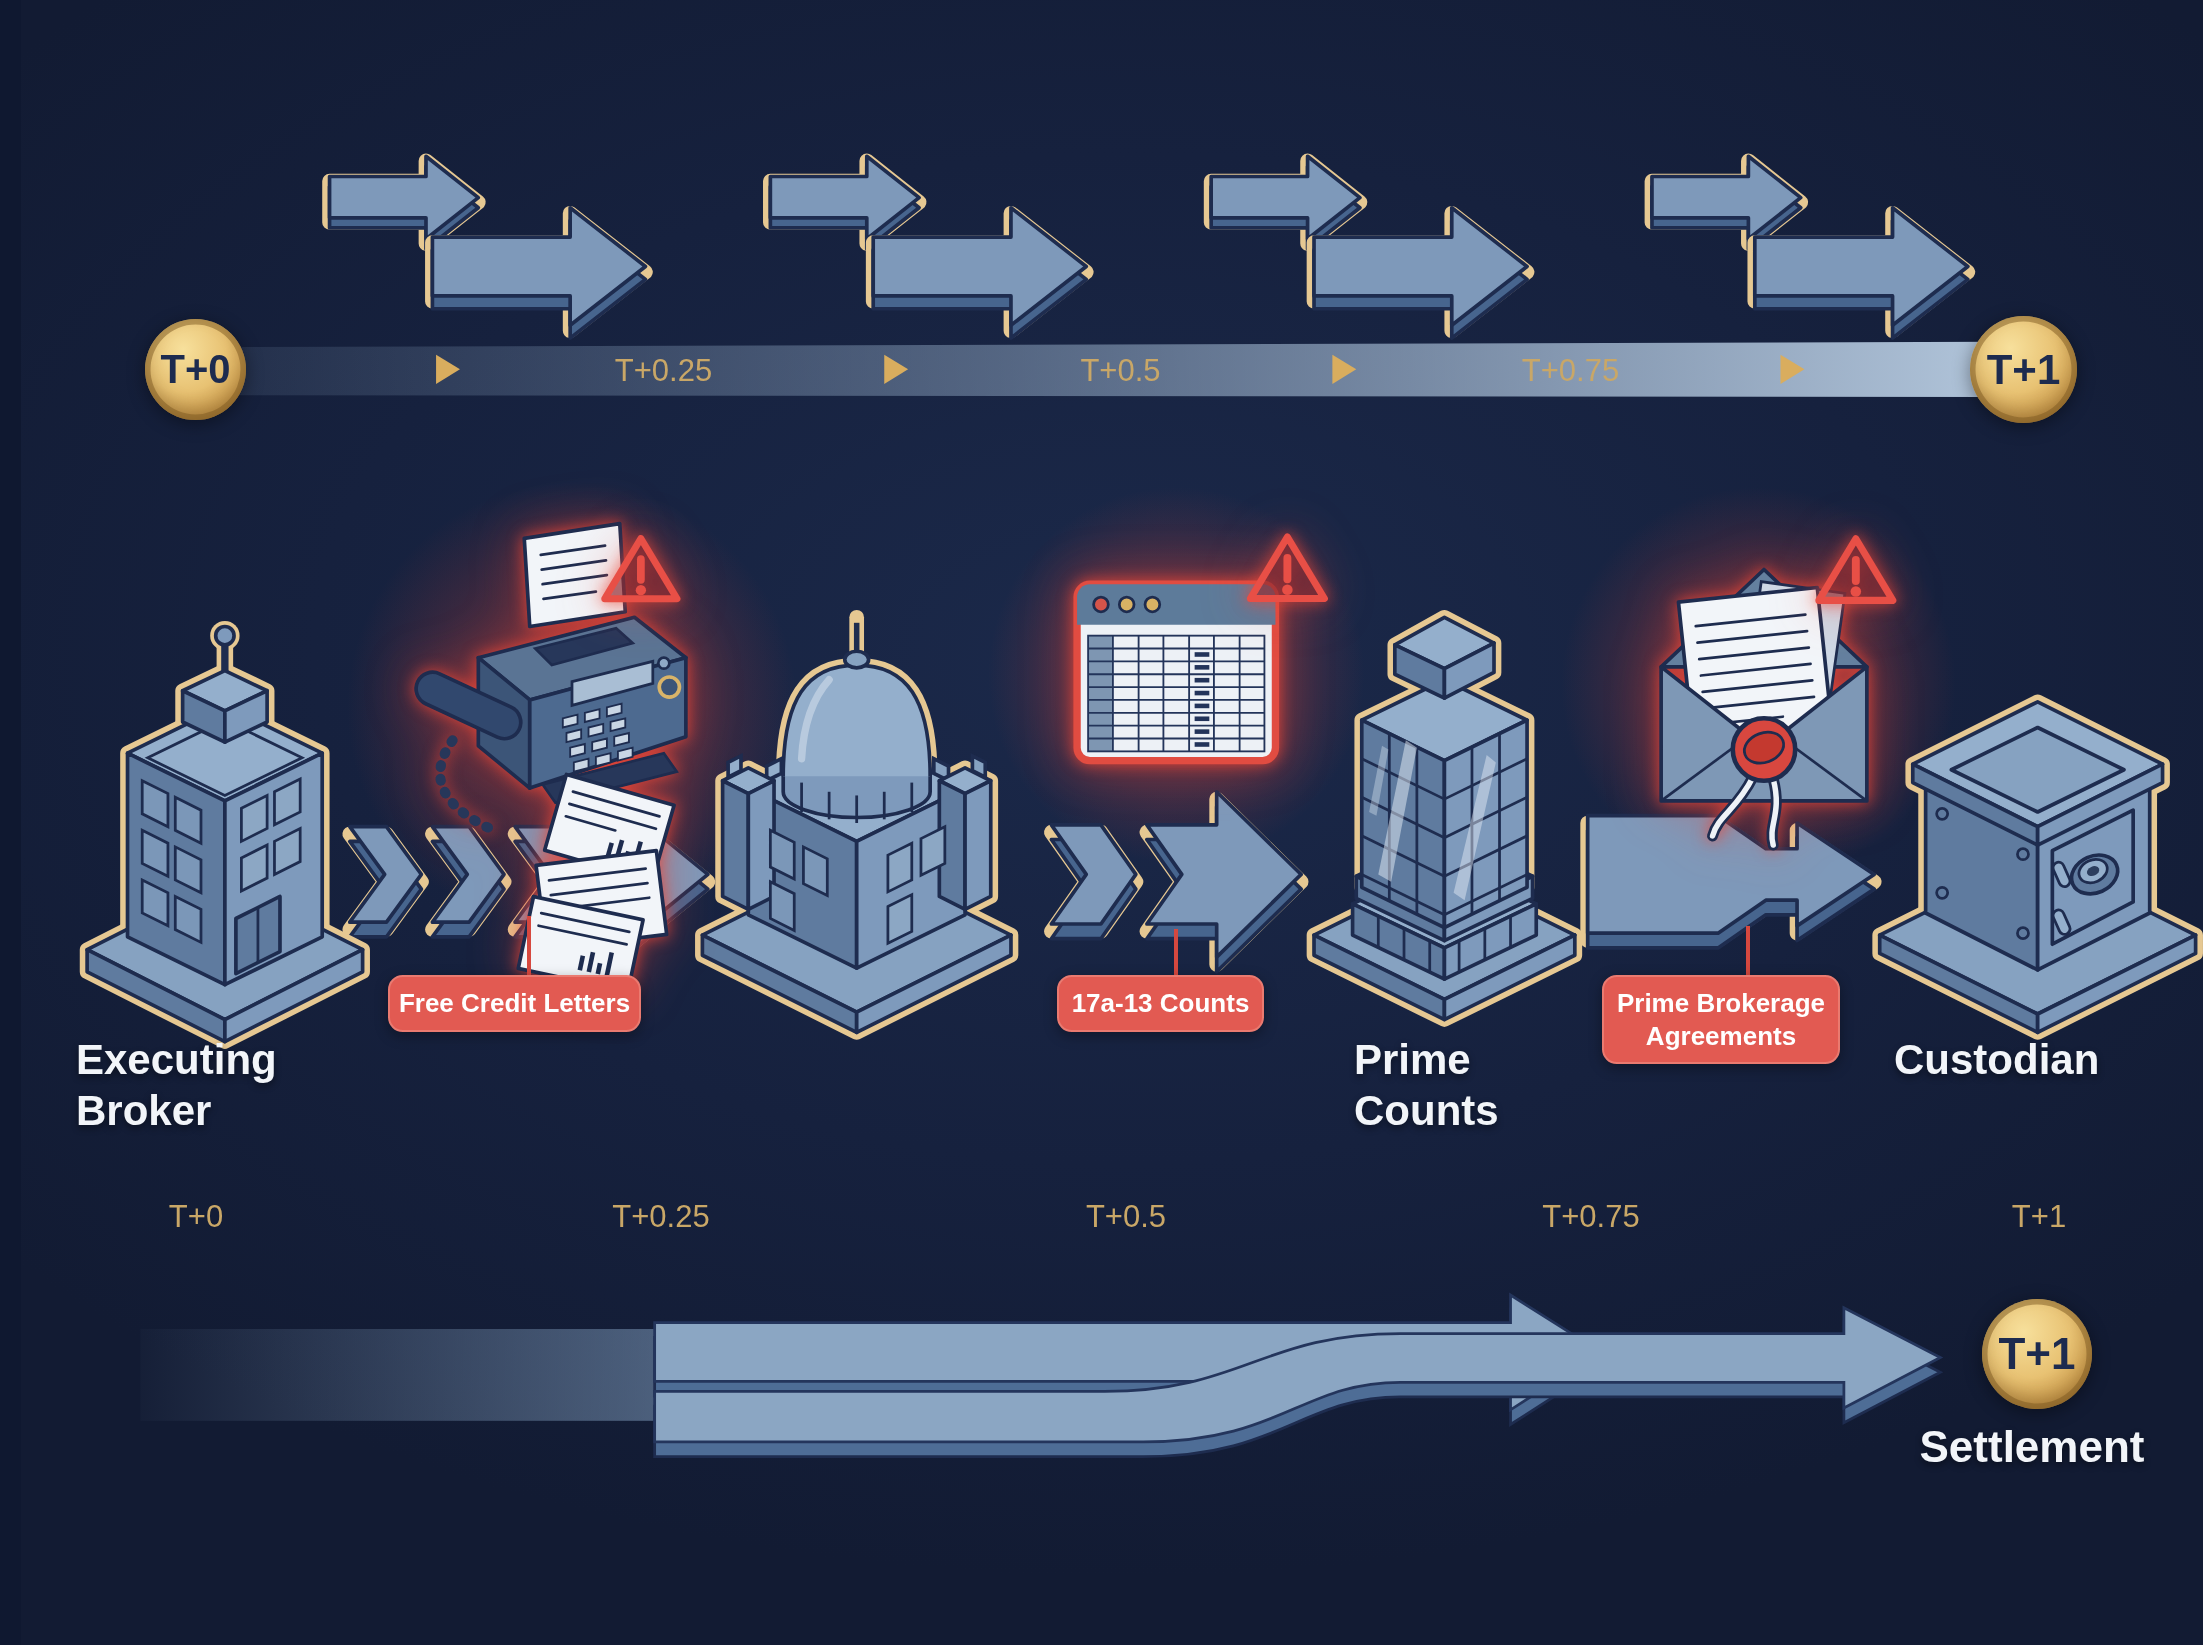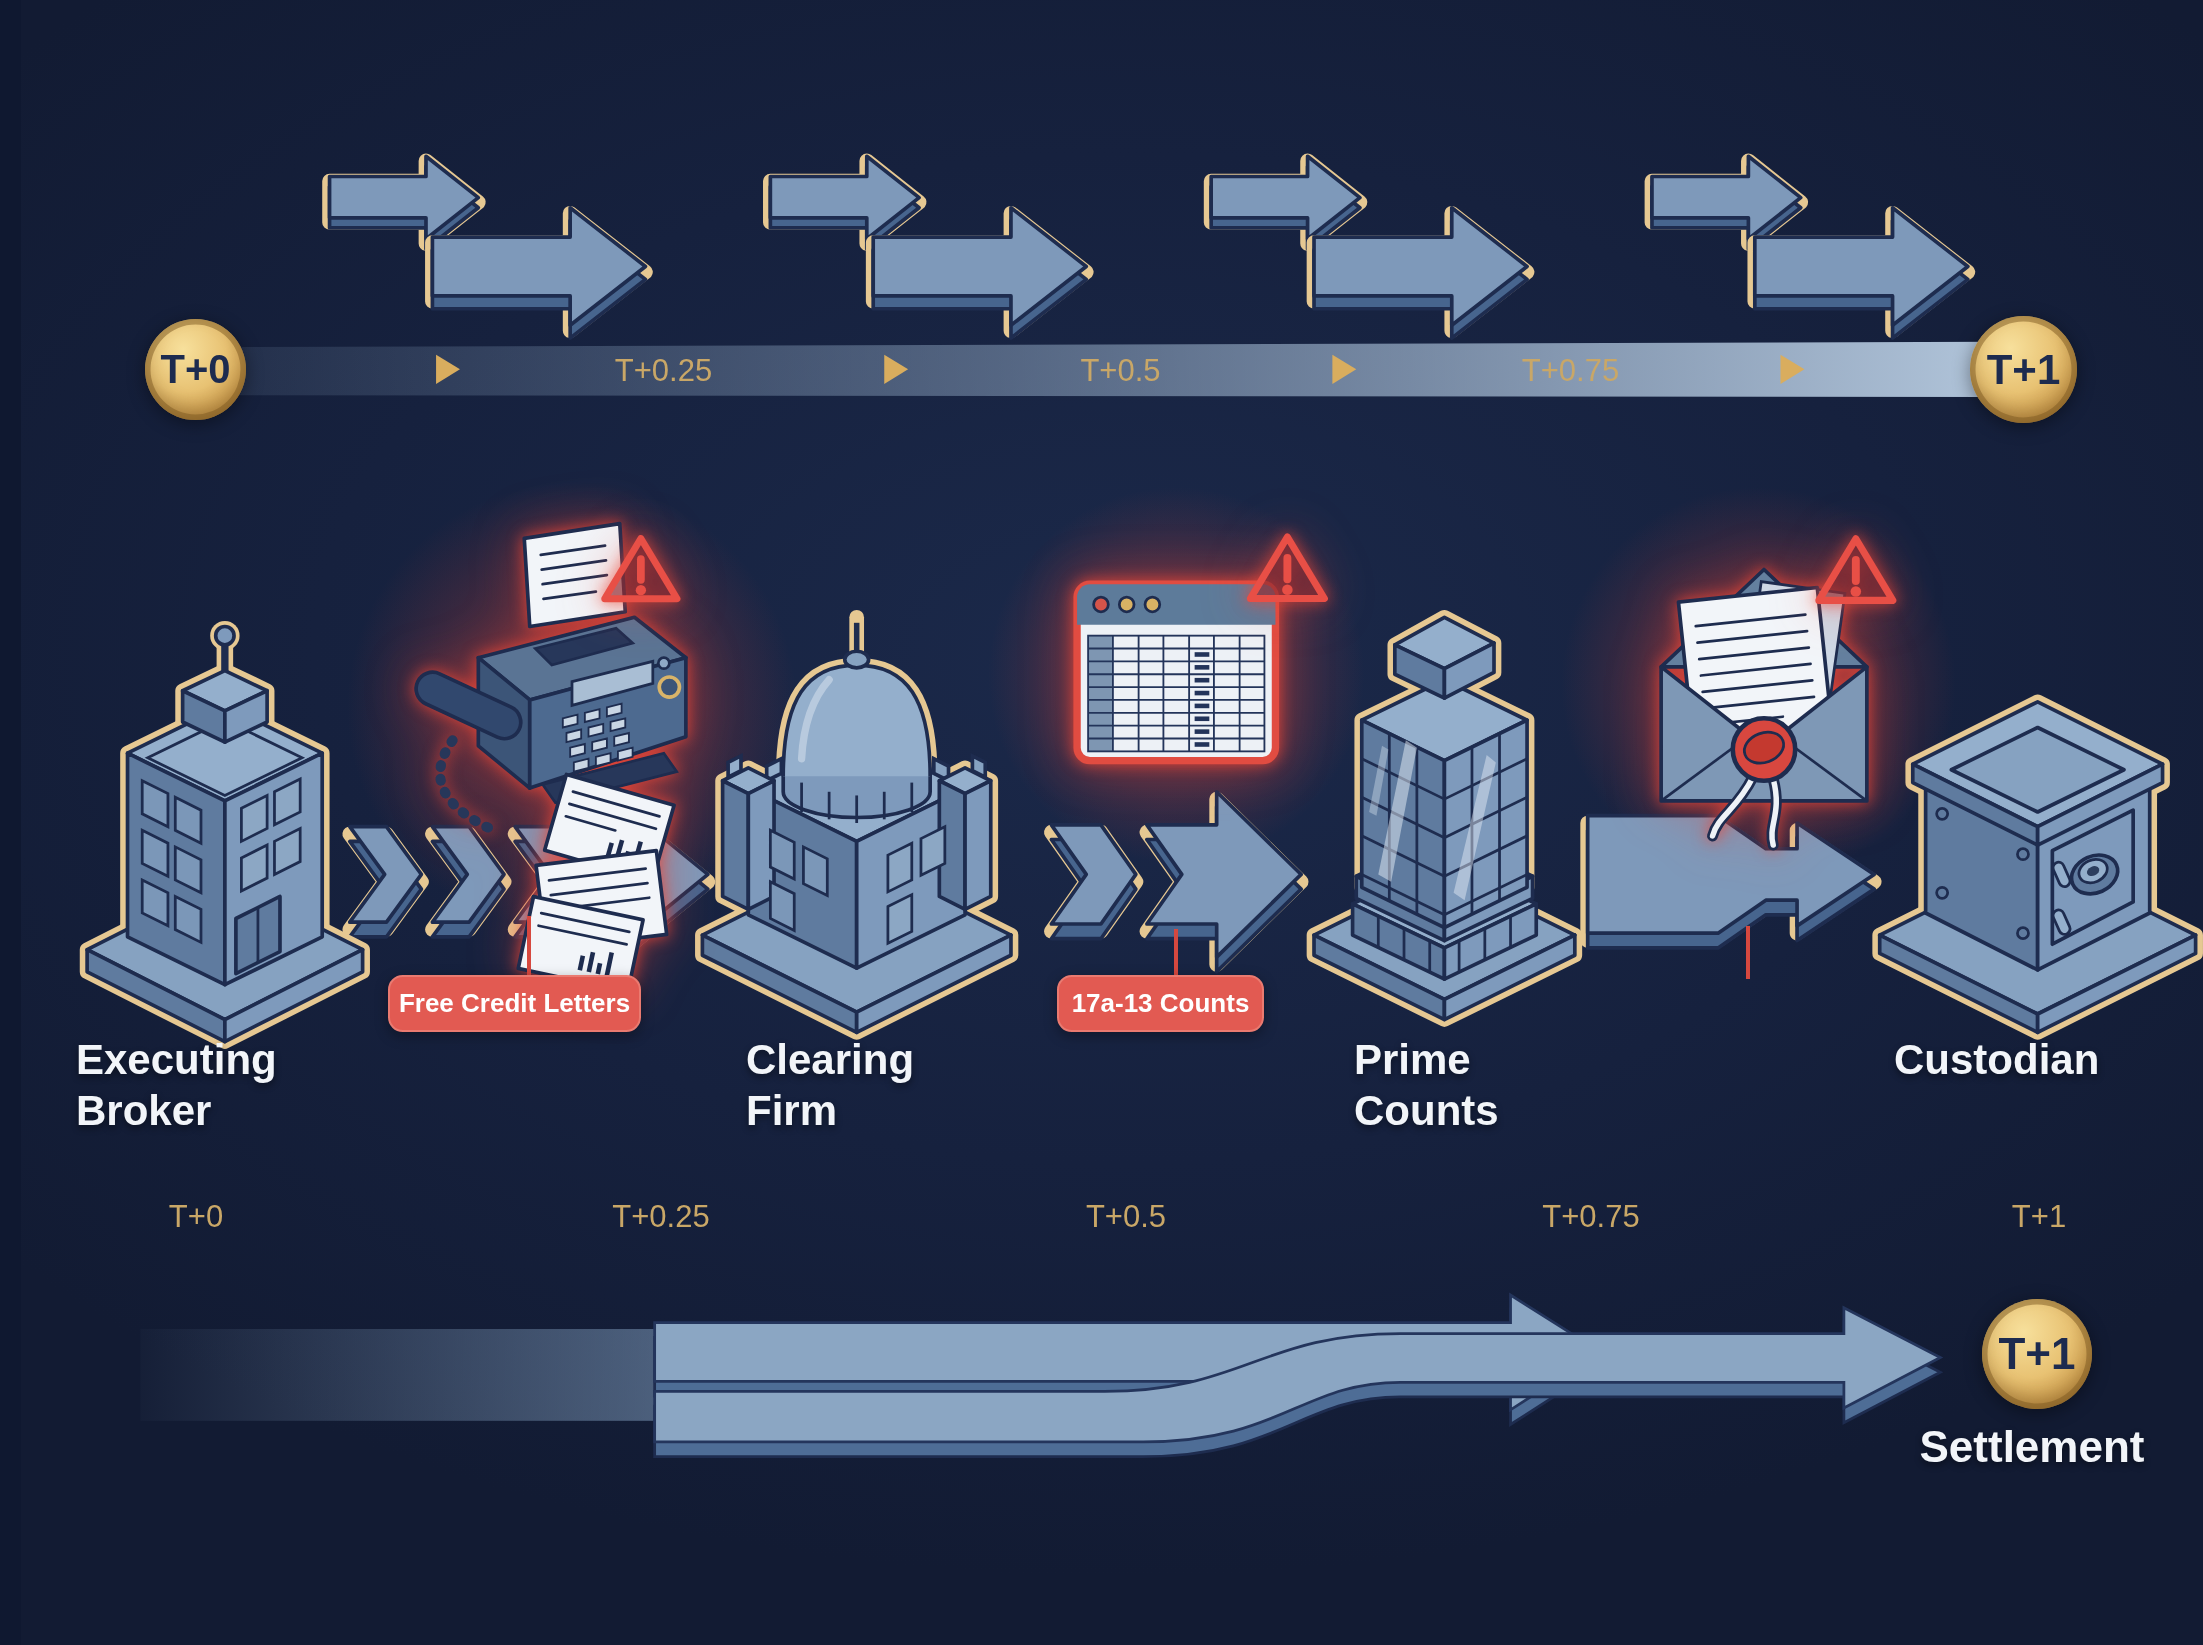--- a/index.html
+++ b/index.html
@@ -476,23 +476,23 @@
 <div class="tl-label" style="left:560px;top:353px;">T+0.25</div>
 <div class="tl-label" style="left:1017px;top:353px;">T+0.5</div>
 <div class="tl-label" style="left:1467px;top:353px;">T+0.75</div>
 
 <div class="connector" style="left:506px;top:916px;height:62px;"></div>
 <div class="connector" style="left:1153px;top:929px;height:50px;"></div>
 <div class="connector" style="left:1725px;top:926px;height:53px;"></div>
 
 <div class="callout" style="left:367px;top:975px;width:241px;">Free Credit Letters</div>
 <div class="callout" style="left:1036px;top:975px;width:195px;">17a-13 Counts</div>
+<div class="callout" style="left:1581px;top:975px;width:226px;">Prime Brokerage Agreements</div>
 
 <div class="entity-label" style="left:55px;top:1034px;width:239px;">Executing Broker</div>
-<div class="entity-label" style="left:725px;top:1034px;width:239px;">Clearing Firm</div>
 <div class="entity-label" style="left:1333px;top:1034px;width:184px;">Prime Counts</div>
 <div class="entity-label" style="left:1873px;top:1034px;width:275px;">Custodian</div>
 
 <div class="time-label" style="left:83px;top:1199px;">T+0</div>
 <div class="time-label" style="left:548px;top:1199px;">T+0.25</div>
 <div class="time-label" style="left:1013px;top:1199px;">T+0.5</div>
 <div class="time-label" style="left:1478px;top:1199px;">T+0.75</div>
 <div class="time-label" style="left:1926px;top:1199px;">T+1</div>
 
 <div class="coin" style="left:1961px;top:1299px;width:110px;height:110px;font-size:44px;">

